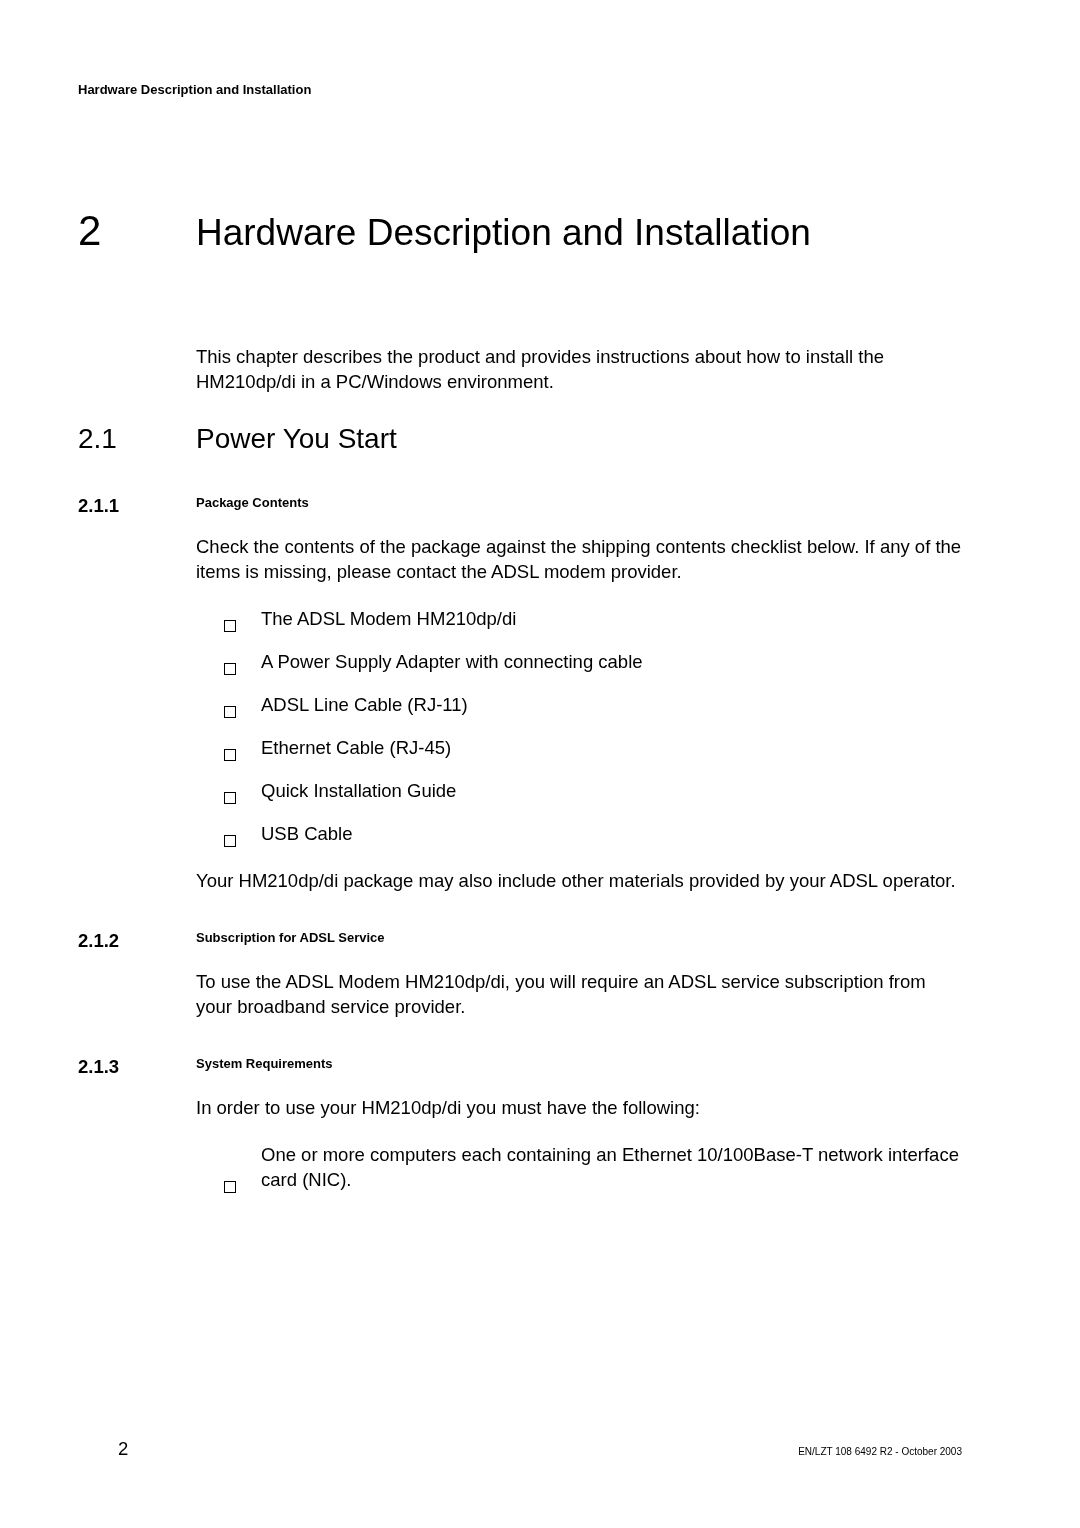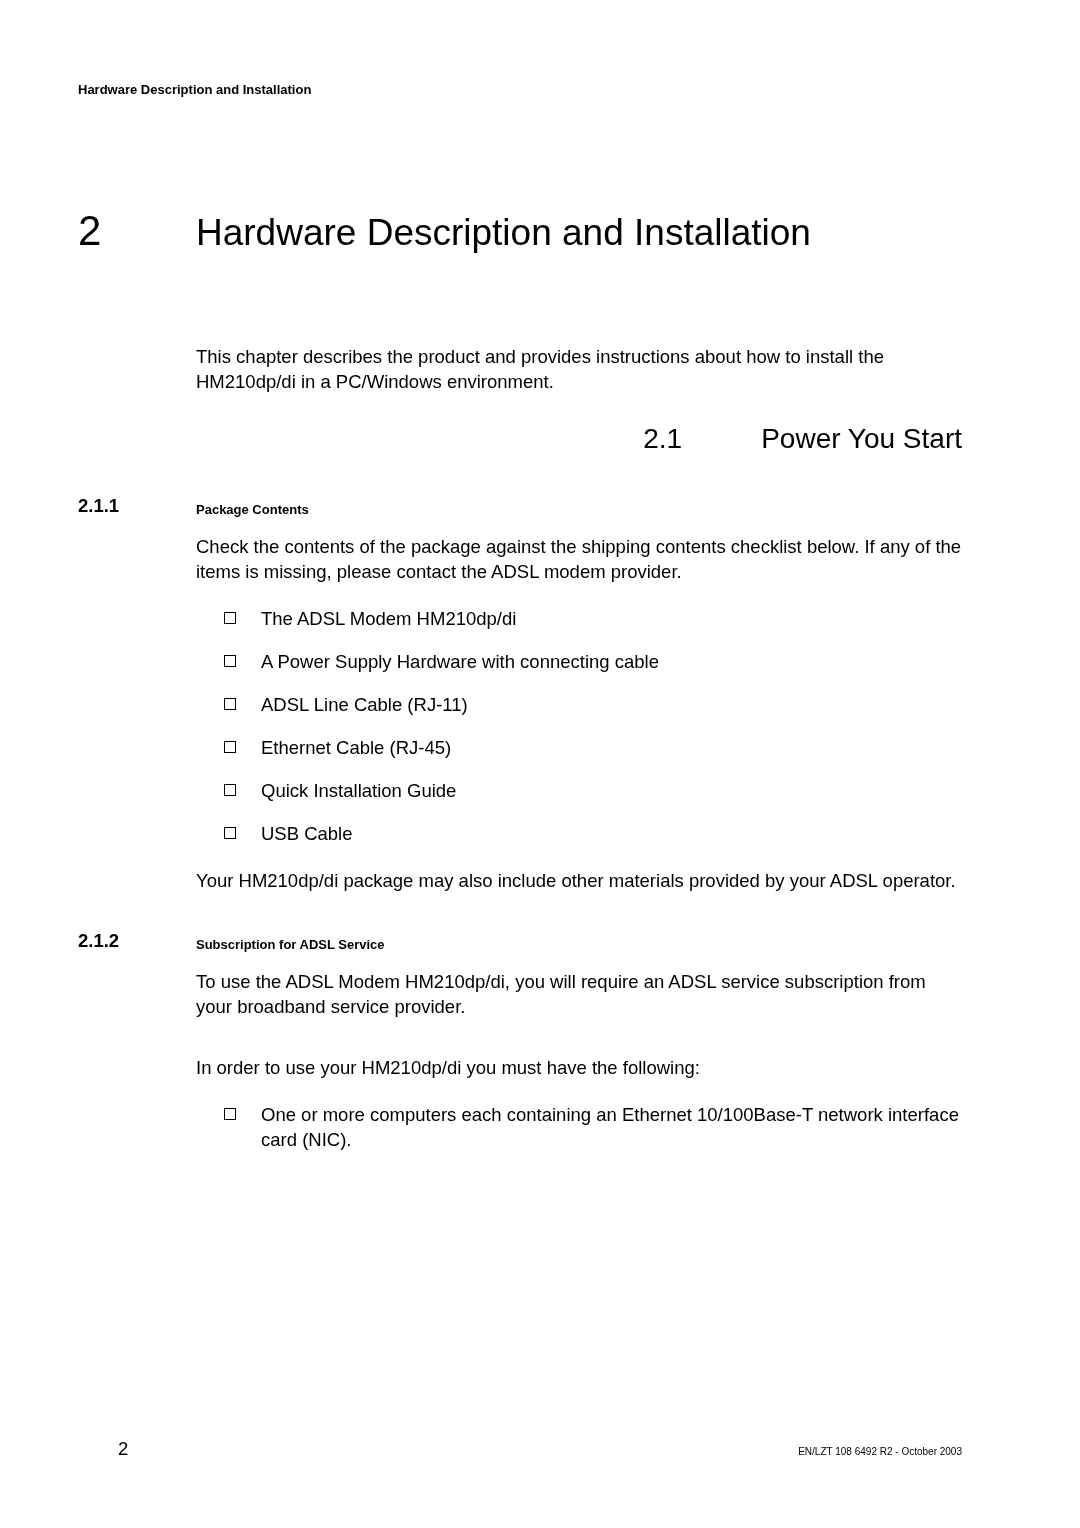--- a/index.html
+++ b/index.html
@@ -41,35 +41,34 @@
     .chapter-intro {
       margin-left: 118px;
       font-size: 18.5px;
       line-height: 1.35;
       margin-bottom: 28px;
     }
     .section-row {
       display: flex;
       align-items: baseline;
       margin-bottom: 40px;
-      justify-content: flex-end;
     }
     .section-number {
       font-size: 28px;
       font-weight: normal;
       width: 118px;
       flex-shrink: 0;
     }
     .section-title {
       font-size: 28px;
       font-weight: normal;
     }
     .subsection-row {
       display: flex;
-      align-items: flex-end;
+      align-items: flex-start;
       margin-bottom: 18px;
     }
     .subsection-number {
       font-size: 18.5px;
       font-weight: bold;
       width: 118px;
       flex-shrink: 0;
     }
     .subsection-title {
       font-size: 13px;
@@ -80,21 +79,21 @@
       font-size: 18.5px;
       line-height: 1.35;
       margin-bottom: 22px;
     }
     .bullet-list {
       margin-left: 118px;
       margin-bottom: 22px;
     }
     .bullet-item {
       display: flex;
-      align-items: flex-start;
+      align-items: flex-end;
       font-size: 18.5px;
       line-height: 1.35;
       margin-bottom: 18px;
     }
     .bullet-marker {
       width: 12px;
       height: 12px;
       border: 1.5px solid #000;
       margin-left: 28px;
       margin-right: 25px;
@@ -148,21 +147,21 @@
       <div class="subsection-title">Package Contents</div>
     </div>
     <div class="body-text">Check the contents of the package against the shipping contents checklist below. If any of the items is missing, please contact the ADSL modem provider.</div>
     <div class="bullet-list">
       <div class="bullet-item">
         <div class="bullet-marker"></div>
         <div class="bullet-text">The ADSL Modem HM210dp/di</div>
       </div>
       <div class="bullet-item">
         <div class="bullet-marker"></div>
-        <div class="bullet-text">A Power Supply Hardware with connecting cable</div>
+        <div class="bullet-text">A Power Supply Adapter with connecting cable</div>
       </div>
       <div class="bullet-item">
         <div class="bullet-marker"></div>
         <div class="bullet-text">ADSL Line Cable (RJ-11)</div>
       </div>
       <div class="bullet-item">
         <div class="bullet-marker"></div>
         <div class="bullet-text">Ethernet Cable (RJ-45)</div>
       </div>
       <div class="bullet-item">
@@ -179,20 +178,24 @@
 
   <div class="subsection-block">
     <div class="subsection-row">
       <div class="subsection-number">2.1.2</div>
       <div class="subsection-title">Subscription for ADSL Service</div>
     </div>
     <div class="body-text">To use the ADSL Modem HM210dp/di, you will require an ADSL service subscription from your broadband service provider.</div>
   </div>
 
   <div class="subsection-block">
+    <div class="subsection-row">
+      <div class="subsection-number">2.1.3</div>
+      <div class="subsection-title">System Requirements</div>
+    </div>
     <div class="body-text">In order to use your HM210dp/di you must have the following:</div>
     <div class="bullet-list">
       <div class="bullet-item">
         <div class="bullet-marker"></div>
         <div class="bullet-text">One or more computers each containing an Ethernet 10/100Base-T network interface card (NIC).</div>
       </div>
     </div>
   </div>
 
 </div>

